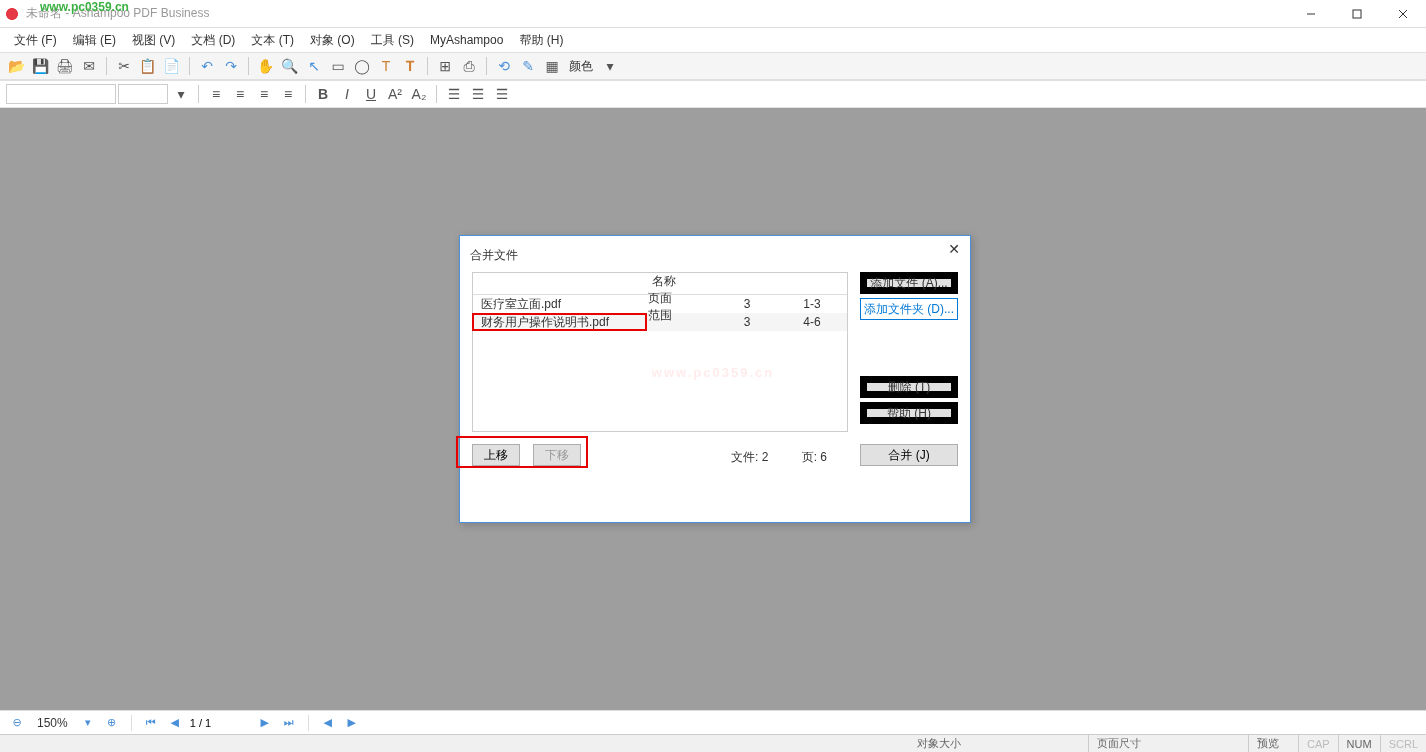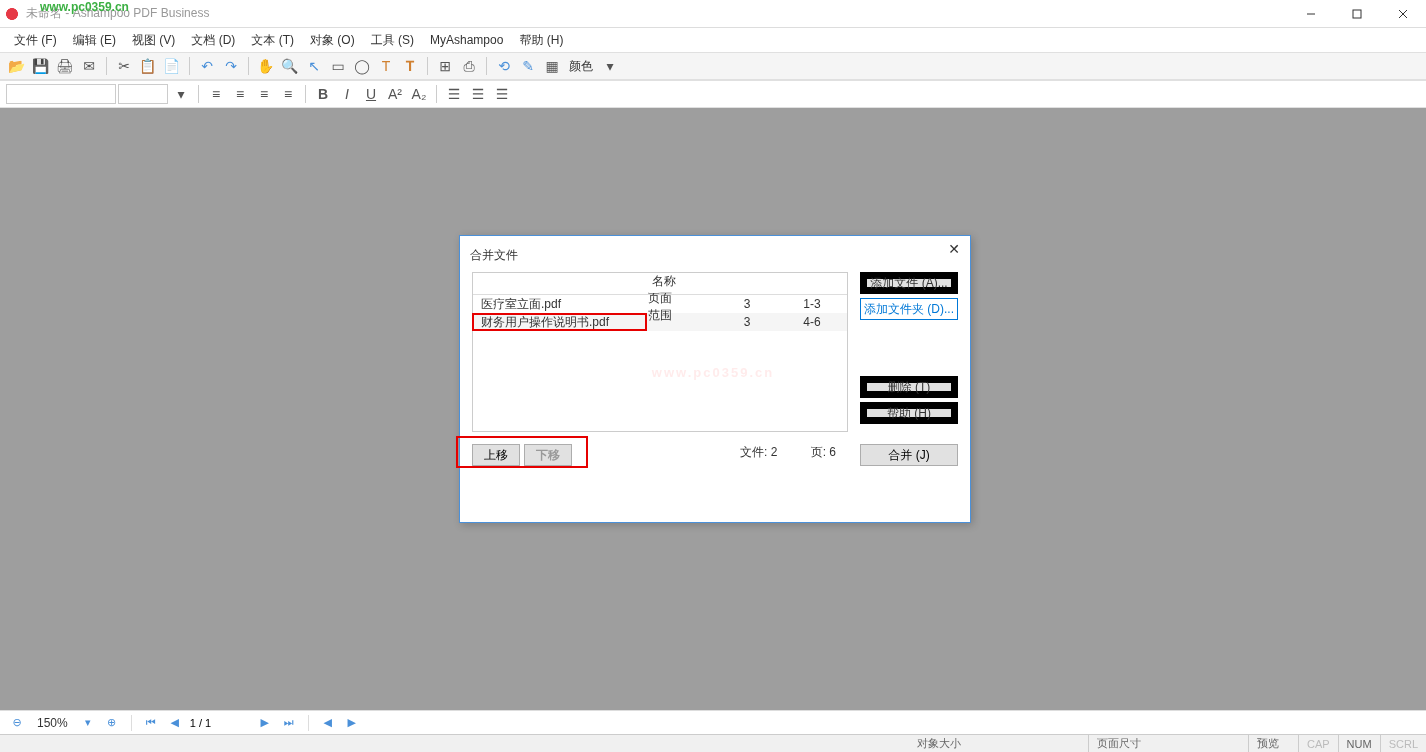--- a/index.html
+++ b/index.html
@@ -58,23 +58,23 @@
 .dialog .list-header { display: flex; height: 22px; border-bottom: 1px solid #ddd; font-size: 12px; color: #333; align-items: center; flex-direction: column; }
 .dialog .col-name { flex: 1; padding-left: 8px; }
 .dialog .col-pages { width: 60px; text-align: center; }
 .dialog .col-range { width: 70px; text-align: center; }
 .dialog .list-row { display: flex; height: 18px; font-size: 12px; color: #333; align-items: center; }
 .dialog .list-row.alt { background: #f5f5f5; }
 .dialog .highlight-box { position: absolute; border: 2px solid #e60000; pointer-events: none; }
 .dialog .dlg-buttons { width: 98px; display: flex; flex-direction: column; gap: 4px; }
 .dialog .dlg-btn { height: 22px; border: 7px solid #000000; background: #e1e1e1; font-size: 12px; color: #333; display: flex; align-items: center; justify-content: center; cursor: pointer; }
 .dialog .dlg-btn.selected { border: 1px solid #0078d7; background: #fff; color: #0078d7; }
-.dialog .dlg-footer { padding: 4px 12px 0; display: flex; align-items: flex-start; gap: 4px; position: relative; }
+.dialog .dlg-footer { padding: 4px 12px 0; display: flex; align-items: flex-end; gap: 13px; position: relative; }
 .dialog .small-btn { width: 48px; height: 22px; border: 1px solid #adadad; background: #e1e1e1; font-size: 12px; display: flex; align-items: center; justify-content: center; }
-.dialog .small-btn.disabled { color: #999; font-weight: bold; }
+.dialog .small-btn.disabled { color: #999; }
 .dialog .footer-info { font-size: 12px; color: #333; margin-left: auto; margin-right: 20px; }
 .dialog .merge-btn { width: 98px; height: 22px; border: 1px solid #adadad; background: #e1e1e1; font-size: 12px; display: flex; align-items: center; justify-content: center; }
 .dialog .footer-highlight { position: absolute; border: 2px solid #e60000; pointer-events: none; }
 
 .wm-center { position: absolute; left: 50%; top: 365px; transform: translateX(-50%); font-size: 13px; color: rgba(255,120,120,0.15); letter-spacing: 2px; z-index: 20; font-weight:bold;}
 </style>
 </head>
 <body>
 
 <div class="watermark">

